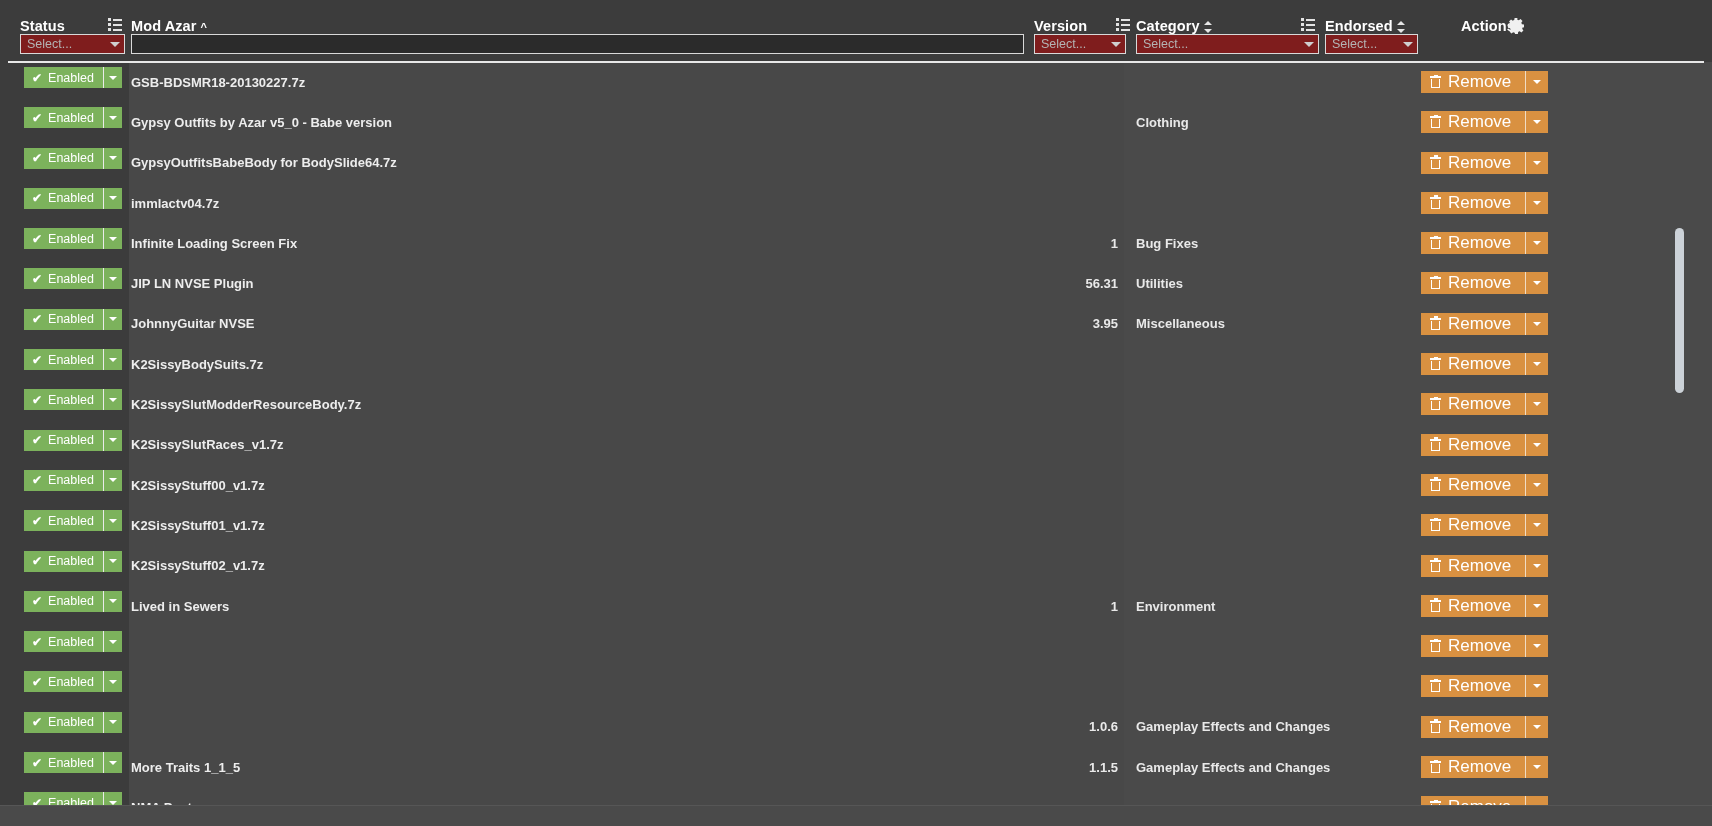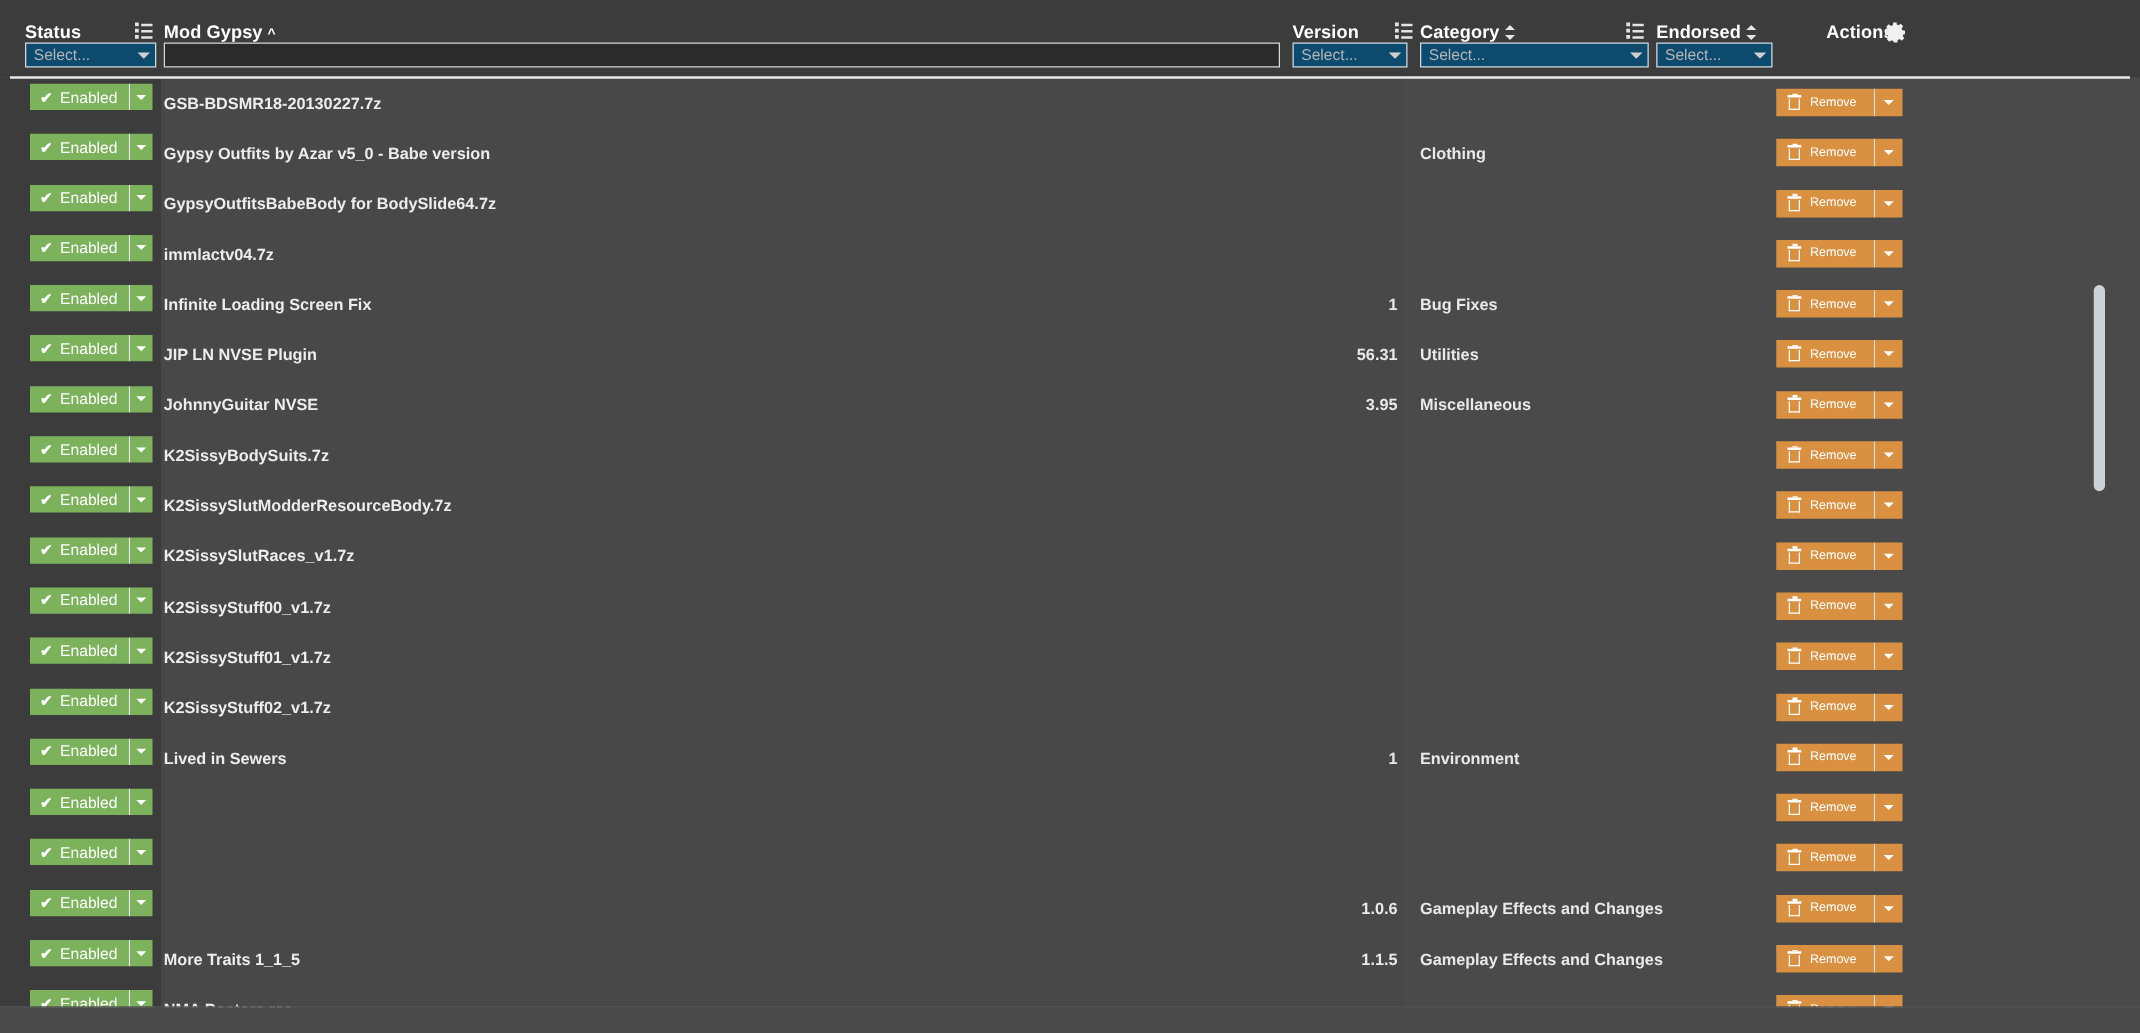--- a/index.html
+++ b/index.html
@@ -46,21 +46,21 @@
   .menu-icon b {
     position:absolute; left:5px; height:2px; background:#e3e3e3; display:block;
   }
   .menu-icon i:nth-of-type(1){ top:0; }   .menu-icon b:nth-of-type(1){ top:0.5px; width:9px; }
   .menu-icon i:nth-of-type(2){ top:5px; } .menu-icon b:nth-of-type(2){ top:5.5px; width:9px; }
   .menu-icon i:nth-of-type(3){ top:10px; }.menu-icon b:nth-of-type(3){ top:10.5px; width:9px; }
 
   
   .filter-select {
     position: absolute; top: 34px; height: 20px;
-    background: #0c4a6e; border: 1px solid #d9d9d9;
+    background: #7f1d1d; border: 1px solid #d9d9d9;
     color: #b4b4b4; font-size: 12.5px;
     display: flex; align-items: center; padding: 0 4px 0 6px;
   }
   .filter-select .ph { flex: 1; white-space: nowrap; overflow:hidden; }
   .filter-select .caret {
     width: 0; height: 0; border-left: 5px solid transparent; border-right: 5px solid transparent;
     border-top: 5px solid #cfcfcf; margin-left: 6px;
   }
   .filter-text {
     position: absolute; top: 34px; height: 20px;
@@ -123,21 +123,21 @@
   }
   .endorsed {
     position:absolute; left:1447px; width:60px; top:0; height:40.3px;
     display:flex; align-items:center; justify-content:center;
   }
 
   .remove-btn {
     position:absolute; left:1421px; top:9px; height:22px; display:flex; align-items:stretch;
   }
   .remove-main {
-    background:#d99141; color:#ffffff; font-size:10px;
+    background:#d99141; color:#ffffff; font-size:17px;
     display:flex; align-items:center; gap:7px; padding: 0 14px 0 9px; white-space:nowrap;
   }
   .remove-sep { width:1px; background:#f0dcc4; }
   .remove-arrow { background:#d99141; width:22px; display:flex; align-items:center; justify-content:center; }
   .remove-arrow .caret {
     width:0;height:0;border-left:4px solid transparent;border-right:4px solid transparent;
     border-top:4px solid #ffffff;
   }
 
   .trash-icon { width:11px; height:12px; position:relative; }
@@ -182,21 +182,21 @@
           <b></b>
       </div>
       <div class="filter-select" style="left:0px; width:105px;">
         <span class="ph">Select...</span>
         <span class="caret"></span>
       </div>
     </div>
 
     <div class="hcol" style="left:131px; width:900px;">
       <div class="htitle">
-        <span>Mod Gypsy</span><span class="sort-caret">^</span>
+        <span>Mod Azar</span><span class="sort-caret">^</span>
       </div>
       <input class="filter-text" style="left: 0px; width: 893px; color: rgb(220, 220, 220); font-size: 12.5px; padding: 0px 6px; font-family: &quot;Liberation Sans&quot;, sans-serif;" value="" placeholder="">
     </div>
 
     <div class="hcol" style="left:1034px; width:92px;">
       <div class="htitle">Version</div>
       <div class="menu-icon" style="left:82px;">
         <i></i>
           <b></b>
           <i></i>

